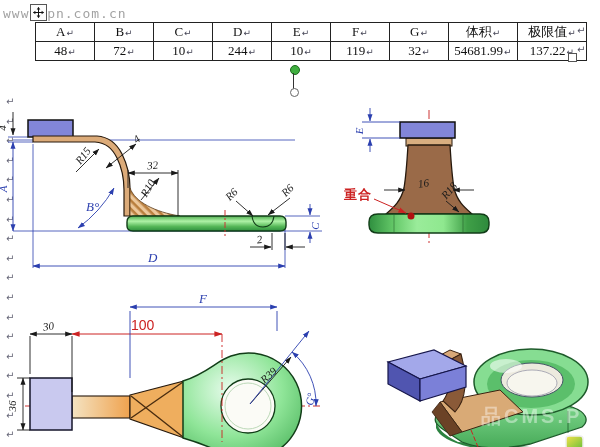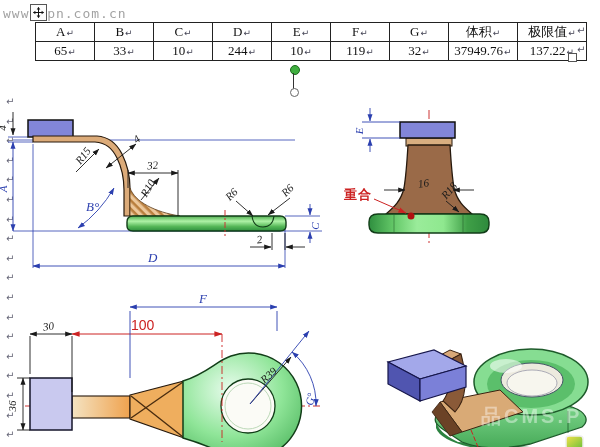--- a/index.html
+++ b/index.html
@@ -62,28 +62,28 @@
       <td class="cw"><span>B</span><span class="eoc">↵</span></td>
       <td class="cw"><span>C</span><span class="eoc">↵</span></td>
       <td class="cw"><span>D</span><span class="eoc">↵</span></td>
       <td class="cw"><span>E</span><span class="eoc">↵</span></td>
       <td class="cw"><span>F</span><span class="eoc">↵</span></td>
       <td class="cw"><span>G</span><span class="eoc">↵</span></td>
       <td class="cw2"><span>体积</span><span class="eoc">↵</span></td>
       <td class="cw2"><span>极限值</span><span class="eoc">↵</span></td>
     </tr>
     <tr>
-      <td class="cw"><span>65</span><span class="eoc">↵</span></td>
-      <td class="cw"><span>33</span><span class="eoc">↵</span></td>
+      <td class="cw"><span>48</span><span class="eoc">↵</span></td>
+      <td class="cw"><span>72</span><span class="eoc">↵</span></td>
       <td class="cw"><span>10</span><span class="eoc">↵</span></td>
       <td class="cw"><span>244</span><span class="eoc">↵</span></td>
       <td class="cw"><span>10</span><span class="eoc">↵</span></td>
       <td class="cw"><span>119</span><span class="eoc">↵</span></td>
       <td class="cw"><span>32</span><span class="eoc">↵</span></td>
-      <td class="cw2"><span>37949.76</span><span class="eoc">↵</span></td>
+      <td class="cw2"><span>54681.99</span><span class="eoc">↵</span></td>
       <td class="cw2"><span>137.22</span><span class="eoc">↵</span></td>
     </tr>
   </tbody>
     </table>
 
   <div class="rot-green"></div>
   <div class="rot-stem"></div>
   <div class="rot-white"></div>
   <div class="resize-sq"></div>
 

